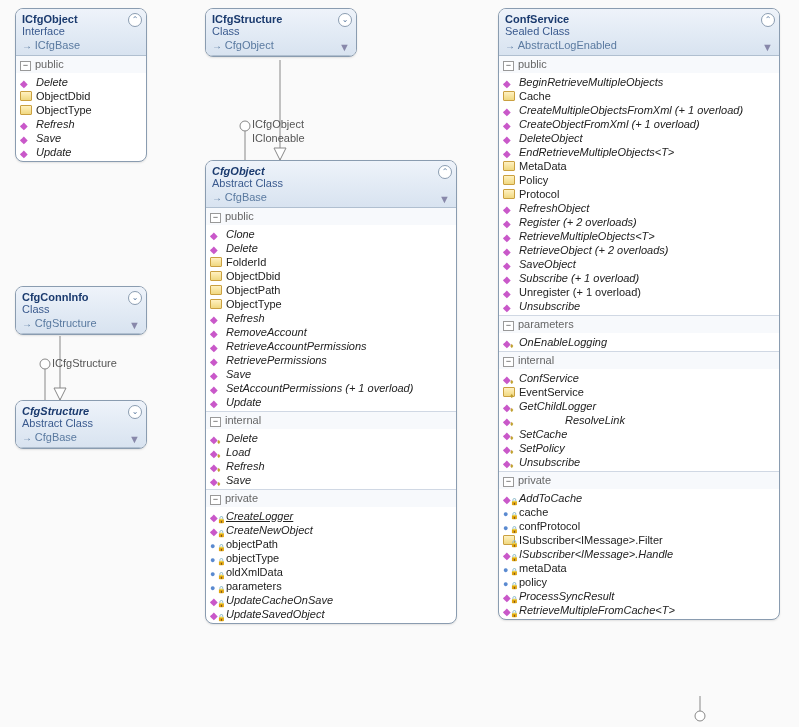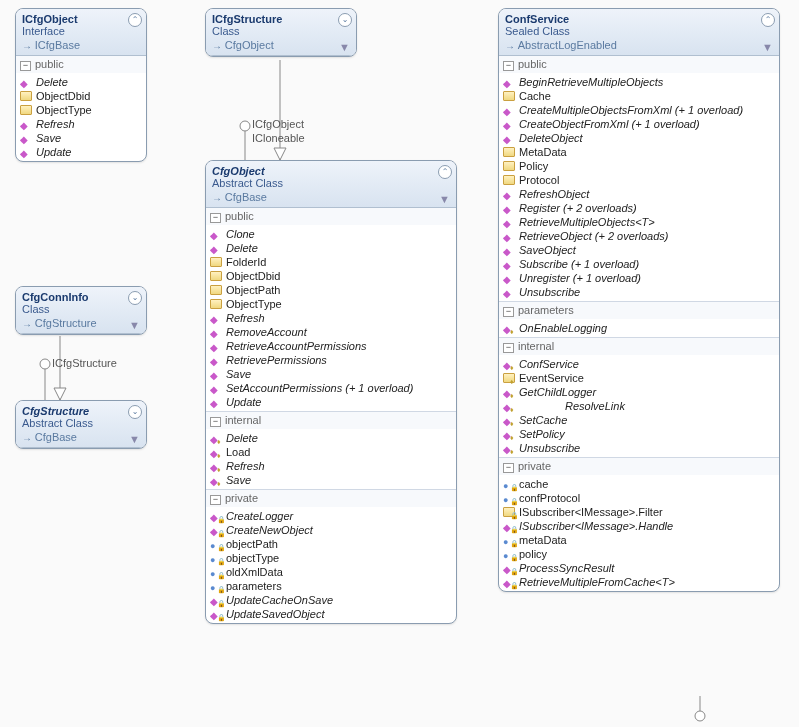--- a/index.html
+++ b/index.html
@@ -248,27 +248,27 @@
         <div class="member"><span class="icon method-icon"></span><span style="font-style: italic;">RemoveAccount</span></div>
         <div class="member"><span class="icon method-icon"></span><span style="font-style: italic;">RetrieveAccountPermissions</span></div>
         <div class="member"><span class="icon method-icon"></span><span style="font-style: italic;">RetrievePermissions</span></div>
         <div class="member"><span class="icon method-icon"></span><span style="font-style: italic;">Save</span></div>
         <div class="member"><span class="icon method-icon"></span><span style="font-style: italic;">SetAccountPermissions (+ 1 overload)</span></div>
         <div class="member"><span class="icon method-icon"></span><span style="font-style: italic;">Update</span></div>
       </div>
       <div class="section-hdr"><span class="box-toggle">−</span><span>internal</span></div>
       <div class="member-list">
         <div class="member"><span class="icon method-icon"></span><span class="internal-key">♦</span><span style="font-style: italic;">Delete</span></div>
-        <div class="member"><span class="icon method-icon"></span><span class="internal-key">♦</span><span style="">Load</span></div>
+        <div class="member"><span class="icon method-icon"></span><span class="internal-key">♦</span><span style="font-style: italic;">Load</span></div>
         <div class="member"><span class="icon method-icon"></span><span class="internal-key">♦</span><span style="font-style: italic;">Refresh</span></div>
         <div class="member"><span class="icon method-icon"></span><span class="internal-key">♦</span><span style="font-style: italic;">Save</span></div>
       </div>
       <div class="section-hdr"><span class="box-toggle">−</span><span>private</span></div>
       <div class="member-list">
-        <div class="member"><span class="icon method-icon"></span><span class="internal-key">🔒</span><span style="font-style: italic;">CreateLogger</span></div>
+        <div class="member"><span class="icon method-icon"></span><span class="internal-key">🔒</span><span style="font-style: italic; text-decoration: underline;">CreateLogger</span></div>
         <div class="member"><span class="icon method-icon"></span><span class="internal-key">🔒</span><span style="font-style: italic;">CreateNewObject</span></div>
         <div class="member"><span class="icon field-icon"></span><span class="internal-key">🔒</span><span>objectPath</span></div>
         <div class="member"><span class="icon field-icon"></span><span class="internal-key">🔒</span><span>objectType</span></div>
         <div class="member"><span class="icon field-icon"></span><span class="internal-key">🔒</span><span>oldXmlData</span></div>
         <div class="member"><span class="icon field-icon"></span><span class="internal-key">🔒</span><span>parameters</span></div>
         <div class="member"><span class="icon method-icon"></span><span class="internal-key">🔒</span><span style="font-style: italic;">UpdateCacheOnSave</span></div>
         <div class="member"><span class="icon method-icon"></span><span class="internal-key">🔒</span><span style="font-style: italic;">UpdateSavedObject</span></div>
       </div>
     </div>
 </div>
@@ -282,48 +282,50 @@
     <span class="filter-icon">▼</span>
   </div>
   <div>
       <div class="section-hdr first"><span class="box-toggle">−</span><span>public</span></div>
       <div class="member-list">
         <div class="member"><span class="icon method-icon"></span><span style="font-style: italic;">BeginRetrieveMultipleObjects</span></div>
         <div class="member"><span class="icon prop-icon"></span><span>Cache</span></div>
         <div class="member"><span class="icon method-icon"></span><span style="font-style: italic;">CreateMultipleObjectsFromXml (+ 1 overload)</span></div>
         <div class="member"><span class="icon method-icon"></span><span style="font-style: italic;">CreateObjectFromXml (+ 1 overload)</span></div>
         <div class="member"><span class="icon method-icon"></span><span style="font-style: italic;">DeleteObject</span></div>
+        <div class="member"><span class="icon method-icon"></span><span style="font-style: italic;">EndRetrieveMultipleObjects&lt;T&gt;</span></div>
         <div class="member"><span class="icon prop-icon"></span><span>MetaData</span></div>
         <div class="member"><span class="icon prop-icon"></span><span>Policy</span></div>
         <div class="member"><span class="icon prop-icon"></span><span>Protocol</span></div>
         <div class="member"><span class="icon method-icon"></span><span style="font-style: italic;">RefreshObject</span></div>
         <div class="member"><span class="icon method-icon"></span><span style="font-style: italic;">Register (+ 2 overloads)</span></div>
         <div class="member"><span class="icon method-icon"></span><span style="font-style: italic;">RetrieveMultipleObjects&lt;T&gt;</span></div>
         <div class="member"><span class="icon method-icon"></span><span style="font-style: italic;">RetrieveObject (+ 2 overloads)</span></div>
         <div class="member"><span class="icon method-icon"></span><span style="font-style: italic;">SaveObject</span></div>
         <div class="member"><span class="icon method-icon"></span><span style="font-style: italic;">Subscribe (+ 1 overload)</span></div>
-        <div class="member"><span class="icon method-icon"></span><span style="font-style: italic;">Unregister (+ 1 overload)</span></div>
+        <div class="member"><span class="icon method-icon"></span><span style="">Unregister (+ 1 overload)</span></div>
         <div class="member"><span class="icon method-icon"></span><span style="font-style: italic;">Unsubscribe</span></div>
       </div>
       <div class="section-hdr"><span class="box-toggle">−</span><span>parameters</span></div>
       <div class="member-list">
         <div class="member"><span class="icon method-icon"></span><span class="internal-key">♦</span><span style="font-style: italic;">OnEnableLogging</span></div>
       </div>
       <div class="section-hdr"><span class="box-toggle">−</span><span>internal</span></div>
       <div class="member-list">
         <div class="member"><span class="icon method-icon"></span><span class="internal-key">♦</span><span style="font-style: italic;">ConfService</span></div>
         <div class="member"><span class="icon prop-icon"></span><span class="internal-key">♦</span><span>EventService</span></div>
         <div class="member"><span class="icon method-icon"></span><span class="internal-key">♦</span><span style="font-style: italic;">GetChildLogger</span></div>
         <div class="member"><span class="icon method-icon"></span><span class="internal-key">♦</span><span style="font-style: italic; margin-left: 46px;">ResolveLink</span></div>
         <div class="member"><span class="icon method-icon"></span><span class="internal-key">♦</span><span style="font-style: italic;">SetCache</span></div>
         <div class="member"><span class="icon method-icon"></span><span class="internal-key">♦</span><span style="font-style: italic;">SetPolicy</span></div>
         <div class="member"><span class="icon method-icon"></span><span class="internal-key">♦</span><span style="font-style: italic;">Unsubscribe</span></div>
       </div>
       <div class="section-hdr"><span class="box-toggle">−</span><span>private</span></div>
       <div class="member-list">
+        <div class="member"><span class="icon method-icon"></span><span class="internal-key">🔒</span><span style="font-style: italic;">AddToCache</span></div>
         <div class="member"><span class="icon field-icon"></span><span class="internal-key">🔒</span><span>cache</span></div>
         <div class="member"><span class="icon field-icon"></span><span class="internal-key">🔒</span><span>confProtocol</span></div>
         <div class="member"><span class="icon prop-icon"></span><span class="internal-key">🔒</span><span>ISubscriber&lt;IMessage&gt;.Filter</span></div>
         <div class="member"><span class="icon method-icon"></span><span class="internal-key">🔒</span><span style="font-style: italic;">ISubscriber&lt;IMessage&gt;.Handle</span></div>
         <div class="member"><span class="icon field-icon"></span><span class="internal-key">🔒</span><span>metaData</span></div>
         <div class="member"><span class="icon field-icon"></span><span class="internal-key">🔒</span><span>policy</span></div>
         <div class="member"><span class="icon method-icon"></span><span class="internal-key">🔒</span><span style="font-style: italic;">ProcessSyncResult</span></div>
         <div class="member"><span class="icon method-icon"></span><span class="internal-key">🔒</span><span style="font-style: italic;">RetrieveMultipleFromCache&lt;T&gt;</span></div>
       </div>
     </div>

